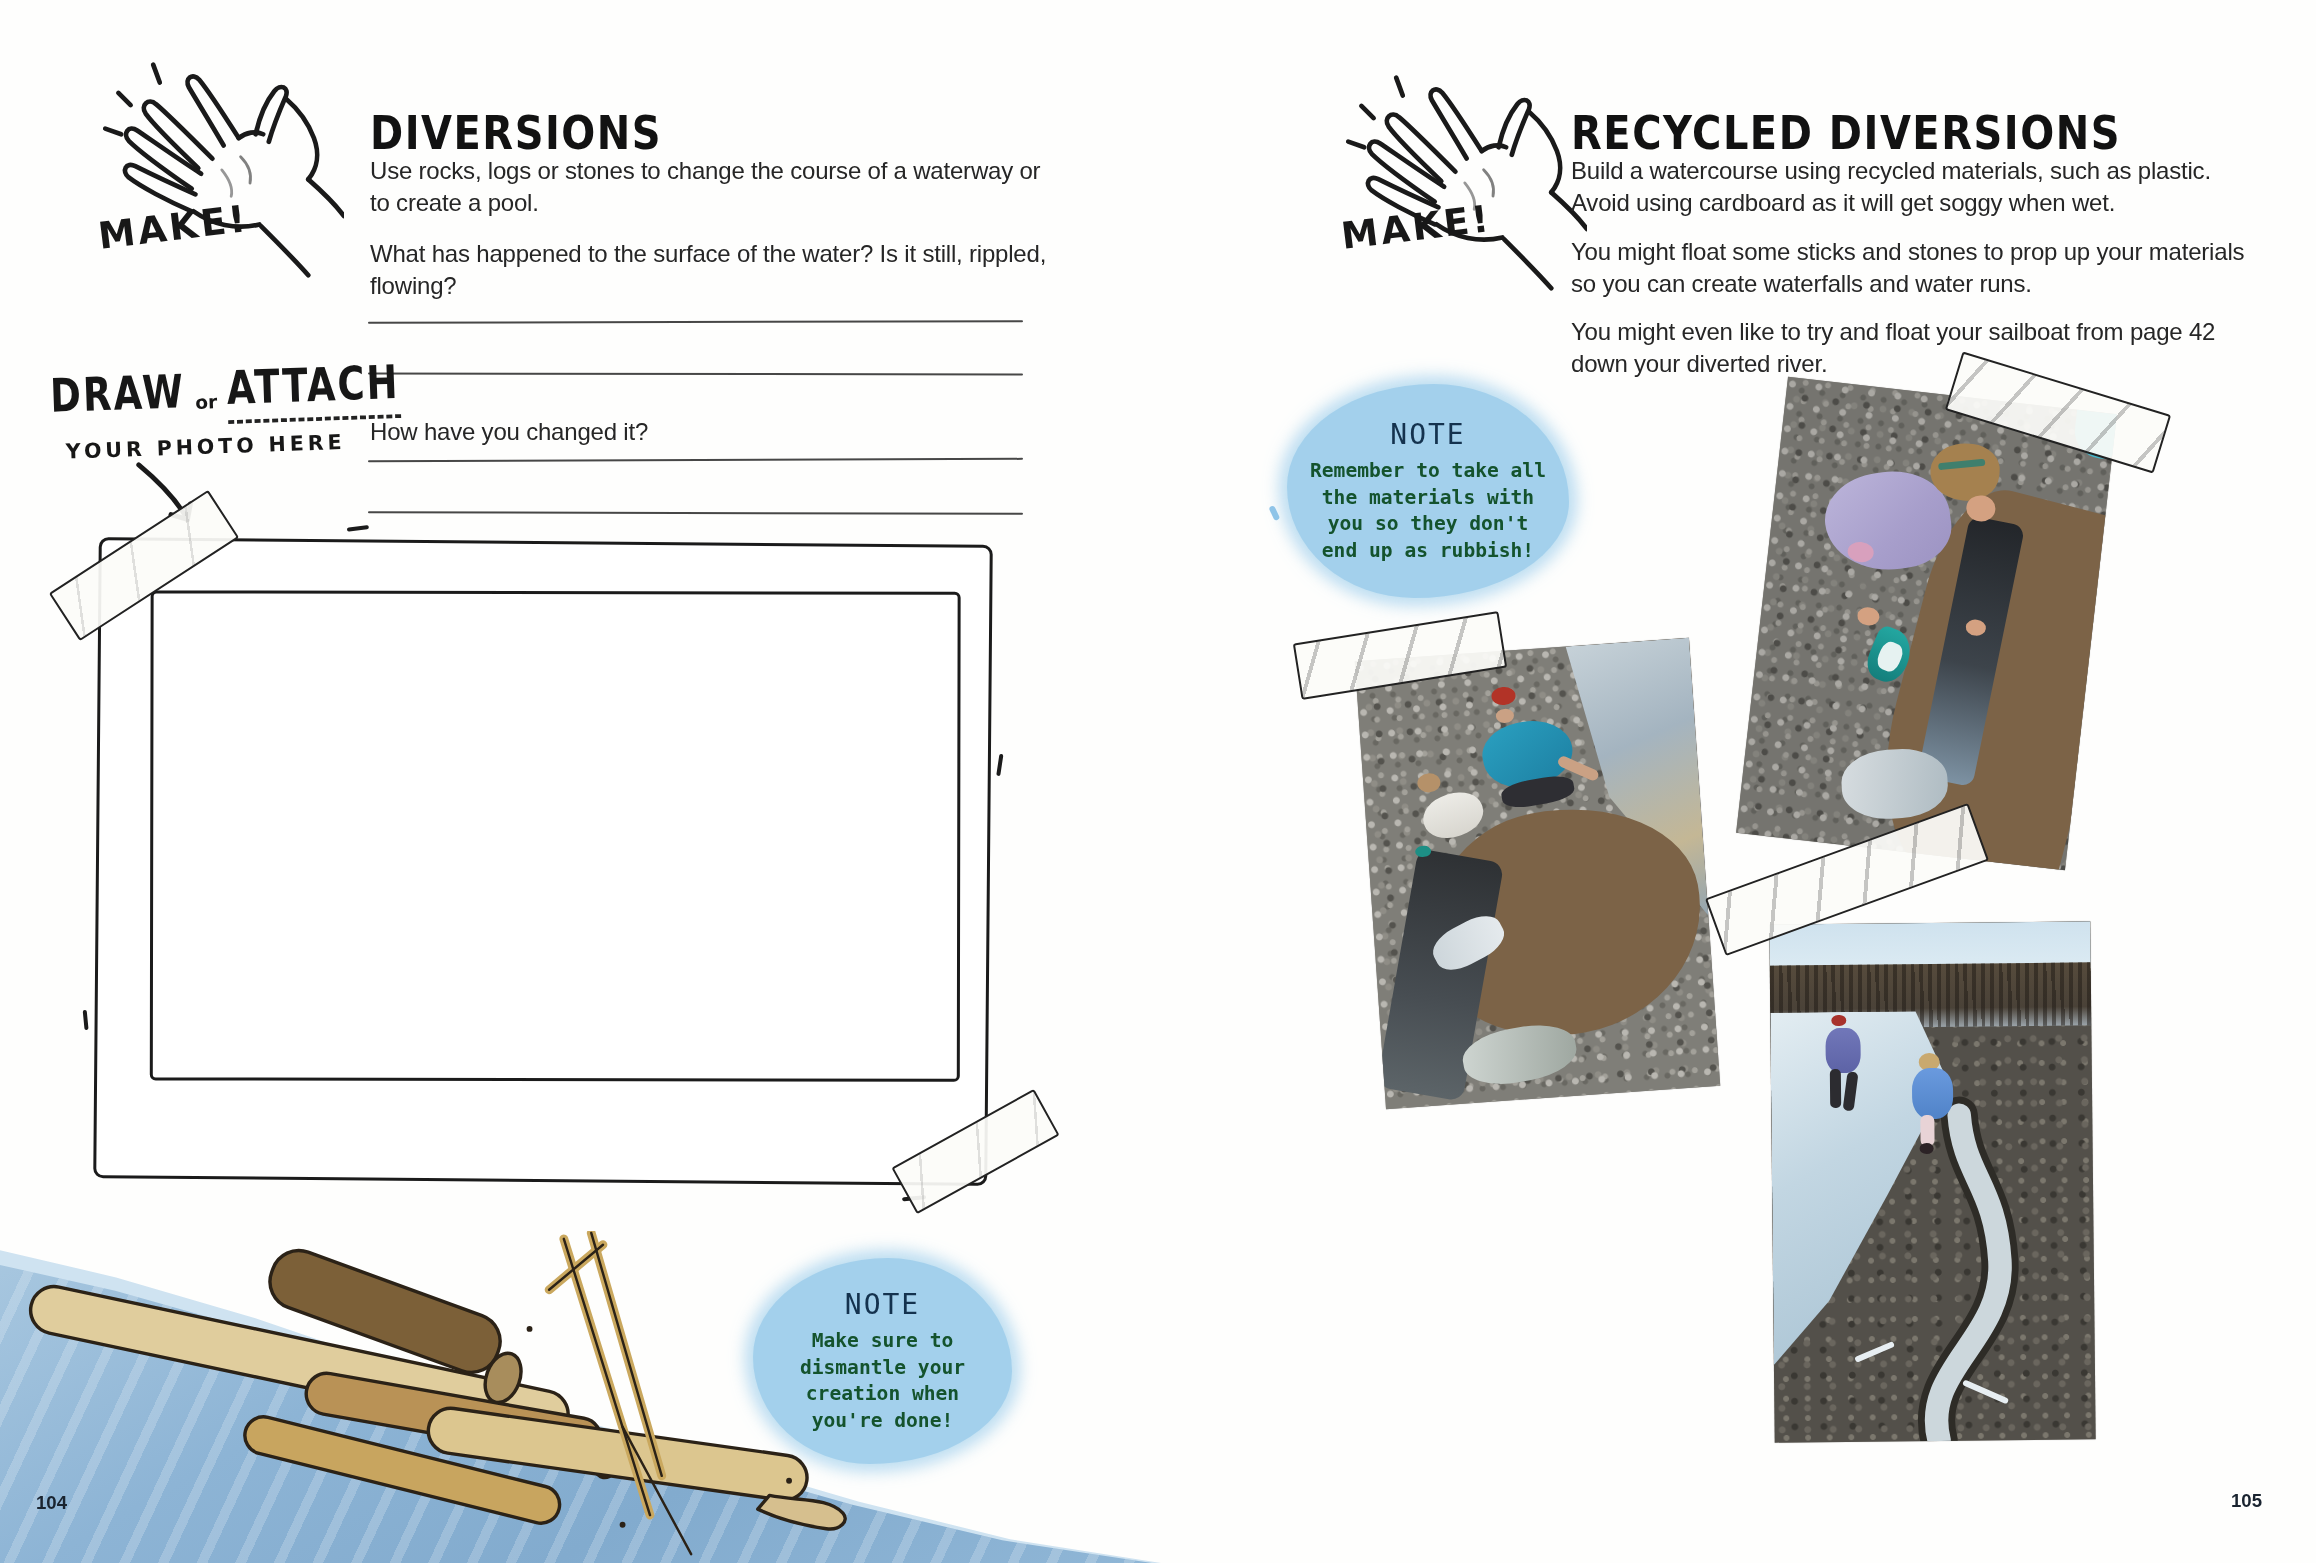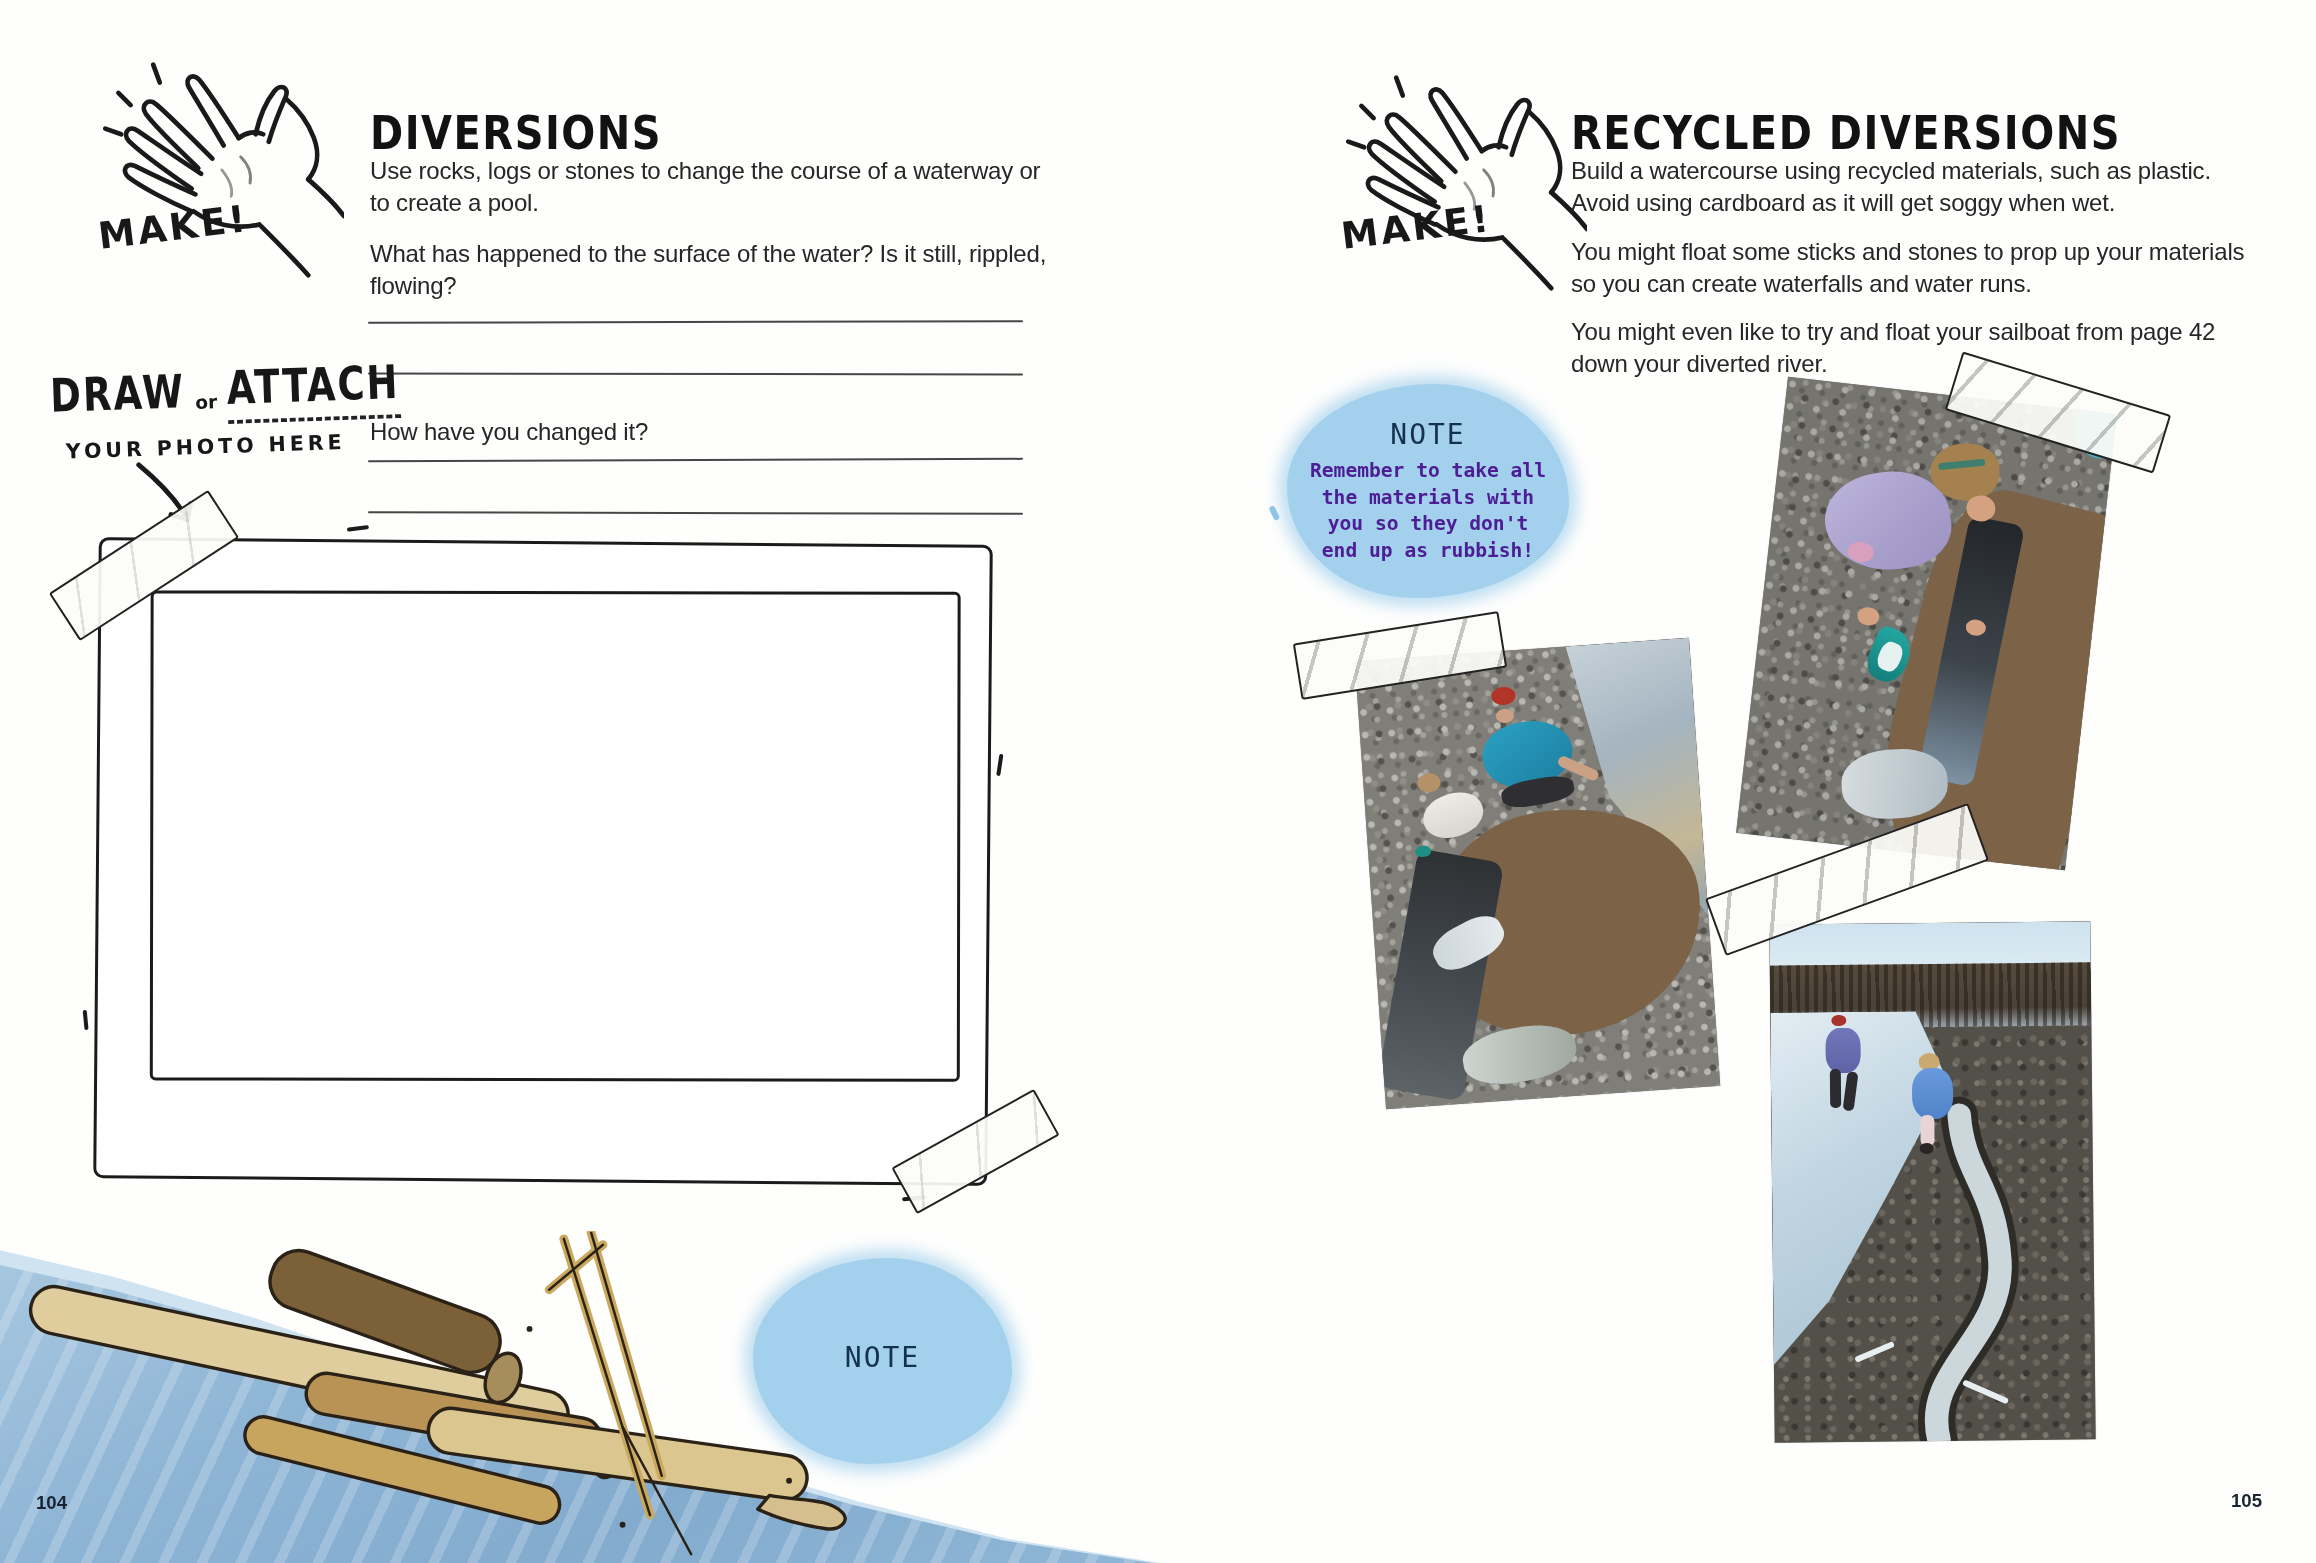--- a/index.html
+++ b/index.html
@@ -27,21 +27,21 @@
     margin-top:9.8px;margin-left:13.7px;}
 
   
   .note-blob{position:absolute;background:#a3d0ec;
     border-radius:52% 48% 55% 45% / 48% 55% 45% 52%;
     box-shadow:0 0 15.7px 7.8px rgba(163,208,236,0.75);
     display:flex;flex-direction:column;align-items:center;justify-content:center;text-align:center;}
   .note-title{font-family:"DejaVu Sans Mono",monospace;font-weight:400;font-size:28px;
     letter-spacing:2px;color:#14324e;margin-bottom:7.8px;}
   .note-text{font-family:"DejaVu Sans Mono",monospace;font-weight:700;font-size:19.6px;
-    line-height:26.5px;color:#4c1d95;width:85%;}
+    line-height:26.5px;color:#14532d;width:85%;}
 
   
   .polaroid{position:absolute;left:96px;top:541px;width:888px;height:635px;background:#fff;
     border:3.4px solid #1b1b1b;border-radius:9.8px;transform:rotate(0.5deg);}
   .polaroid-inner{position:absolute;left:51px;top:47px;right:27.4px;bottom:98px;background:#fff;
     border:3.4px solid #1b1b1b;border-radius:5.9px;transform:rotate(-0.4deg);}
   .corner-dash{position:absolute;background:#1b1b1b;border-radius:2px;}
 
   
   .tape{position:absolute;background:rgba(252,252,249,0.93);border:2.9px solid #222;border-radius:2.9px;
@@ -140,20 +140,21 @@
       <div class="corner-dash" style="left:245px;top:-15.7px;width:21.6px;height:3.9px;transform:rotate(-8deg)"></div>
       <div class="corner-dash" style="right:59px;bottom:-17.6px;width:23.5px;height:3.9px;transform:rotate(-6deg)"></div>
       <div class="corner-dash" style="right:-13.7px;top:206px;width:3.9px;height:21.6px;transform:rotate(8deg)"></div>
       <div class="corner-dash" style="left:-13.7px;top:470px;width:3.9px;height:19.6px;transform:rotate(-6deg)"></div>
     </div>
     <div class="tape tape-light" style="left:49px;top:537px;width:186px;height:53px;transform:rotate(-33deg)"></div>
     <div class="tape tape-light" style="left:894px;top:1125px;width:159px;height:49px;transform:rotate(-29deg)"></div>
 
     <div class="note-blob" style="left:753px;top:1258px;width:259px;height:206px">
       <div class="note-title">NOTE</div>
+      <div class="note-text">Make sure to dismantle your creation when you're done!</div>
     </div>
 
     <div class="water-rim"></div>
     <div class="water"></div>
     <svg class="abs" style="left:14.7px;top:1231px" width="843" height="332" viewBox="0 0 860 339">
       <g stroke="#2b2217" stroke-width="3.5" stroke-linejoin="round">
         <rect x="10" y="110" width="560" height="48" rx="24" fill="#e0cd9d" transform="rotate(12 290 134)"></rect>
         <rect x="255" y="52" width="245" height="60" rx="28" fill="#7c6038" transform="rotate(20 377 82)"></rect>
         <ellipse cx="498" cy="150" rx="17" ry="26" fill="#a88d5c" transform="rotate(20 498 150)"></ellipse>
         <rect x="295" y="168" width="305" height="42" rx="21" fill="#b99256" transform="rotate(10 447 189)"></rect>

